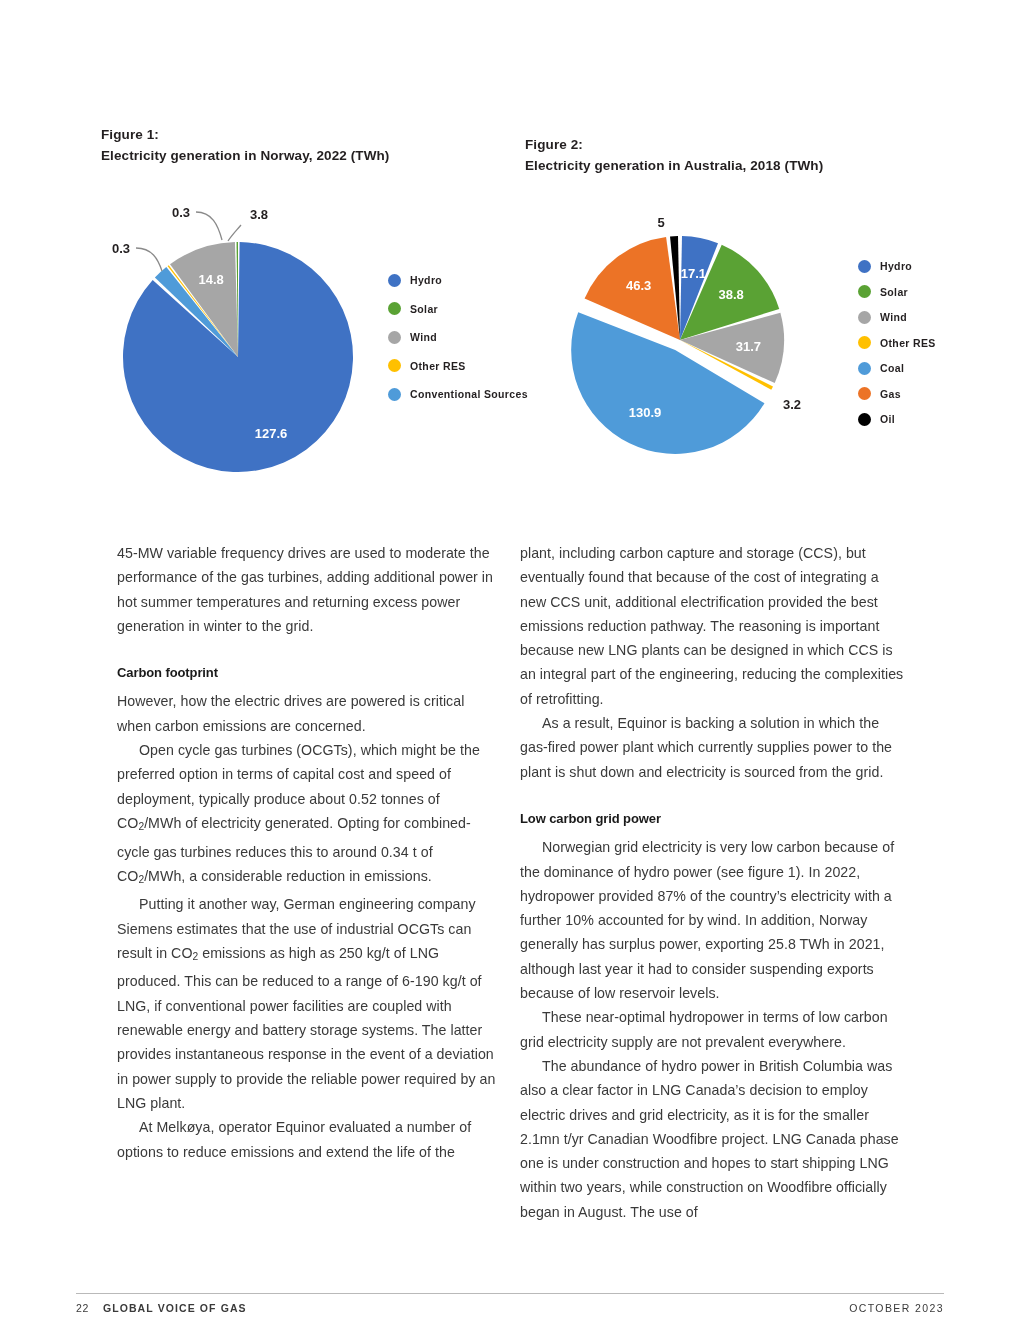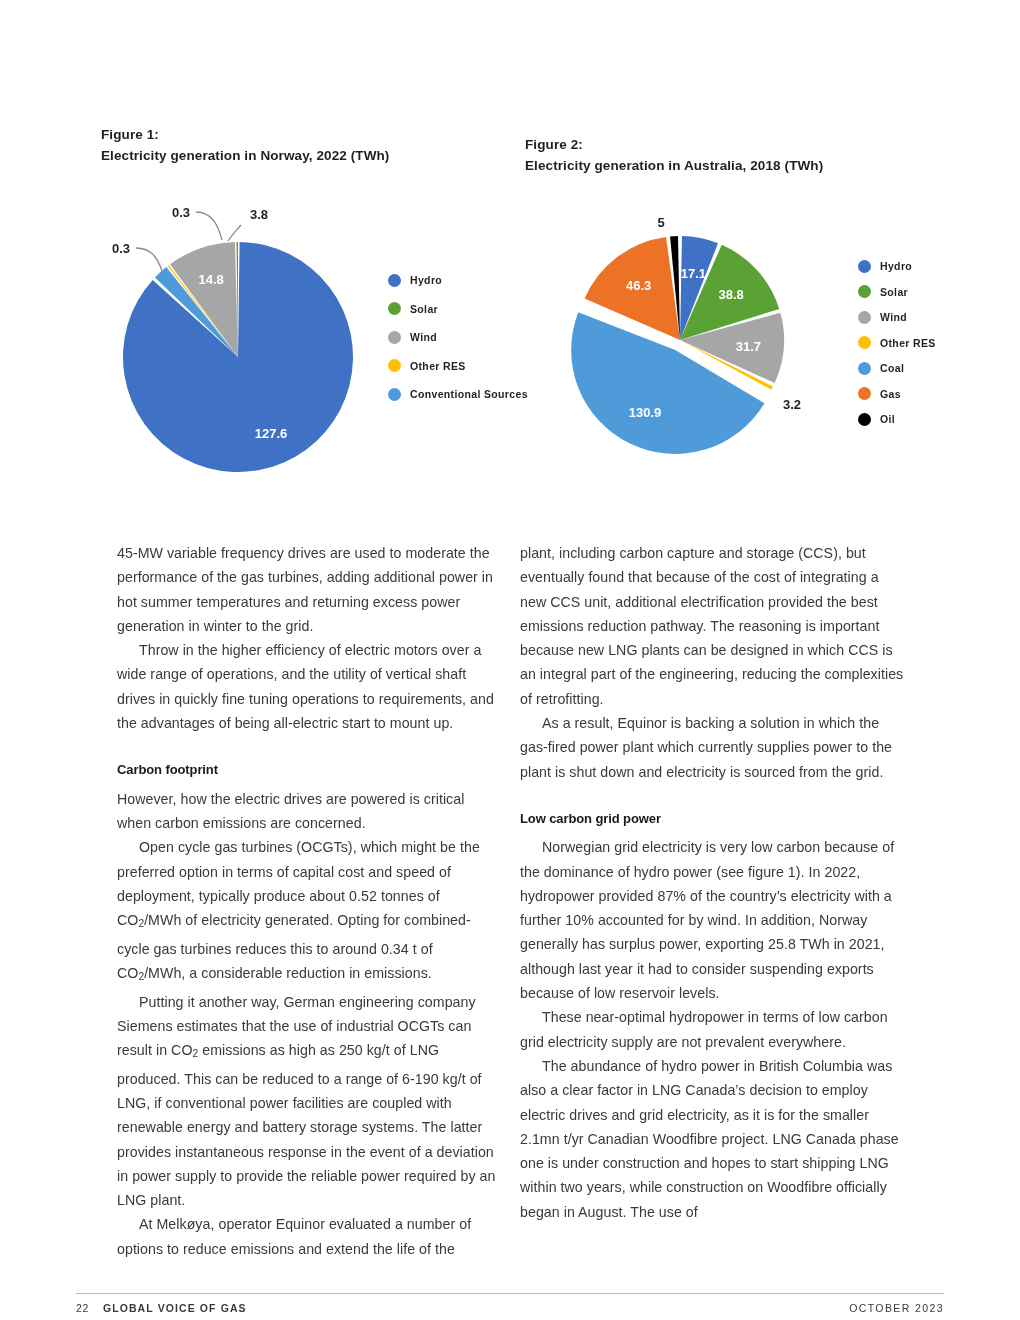--- a/index.html
+++ b/index.html
@@ -221,21 +221,20 @@
         <span class="legend-label">Gas</span>
       </div>
       <div class="legend-row">
         <span class="legend-swatch" style="background: rgb(0, 0, 0);"></span>
         <span class="legend-label">Oil</span>
       </div>
     </div>
 
   <div class="column" id="col-left">
       <p>45-MW variable frequency drives are used to moderate the performance of the gas turbines, adding additional power in hot summer temperatures and returning excess power generation in winter to the grid.</p>
-      <p class="indent">Throw in the higher efficiency of electric motors over a wide range of operations, and the utility of vertical shaft drives in quickly fine tuning operations to requirements, and the advantages of being all-electric start to mount up.</p>
       <div class="section-head">Carbon footprint</div>
       <p>However, how the electric drives are powered is critical when carbon emissions are concerned.</p>
       <p class="indent">Open cycle gas turbines (OCGTs), which might be the preferred option in terms of capital cost and speed of deployment, typically produce about 0.52 tonnes of CO<sub>2</sub>/MWh of electricity generated. Opting for combined-cycle gas turbines reduces this to around 0.34 t of CO<sub>2</sub>/MWh, a considerable reduction in emissions.</p>
       <p class="indent">Putting it another way, German engineering company Siemens estimates that the use of industrial OCGTs can result in CO<sub>2</sub> emissions as high as 250 kg/t of LNG produced. This can be reduced to a range of 6-190 kg/t of LNG, if conventional power facilities are coupled with renewable energy and battery storage systems. The latter provides instantaneous response in the event of a deviation in power supply to provide the reliable power required by an LNG plant.</p>
       <p class="indent">At Melkøya, operator Equinor evaluated a number of options to reduce emissions and extend the life of the</p>
     </div>
 
   <div class="column" id="col-right">
       <p>plant, including carbon capture and storage (CCS), but eventually found that because of the cost of integrating a new CCS unit, additional electrification provided the best emissions reduction pathway. The reasoning is important because new LNG plants can be designed in which CCS is an integral part of the engineering, reducing the complexities of retrofitting.</p>
       <p class="indent">As a result, Equinor is backing a solution in which the gas-fired power plant which currently supplies power to the plant is shut down and electricity is sourced from the grid.</p>

